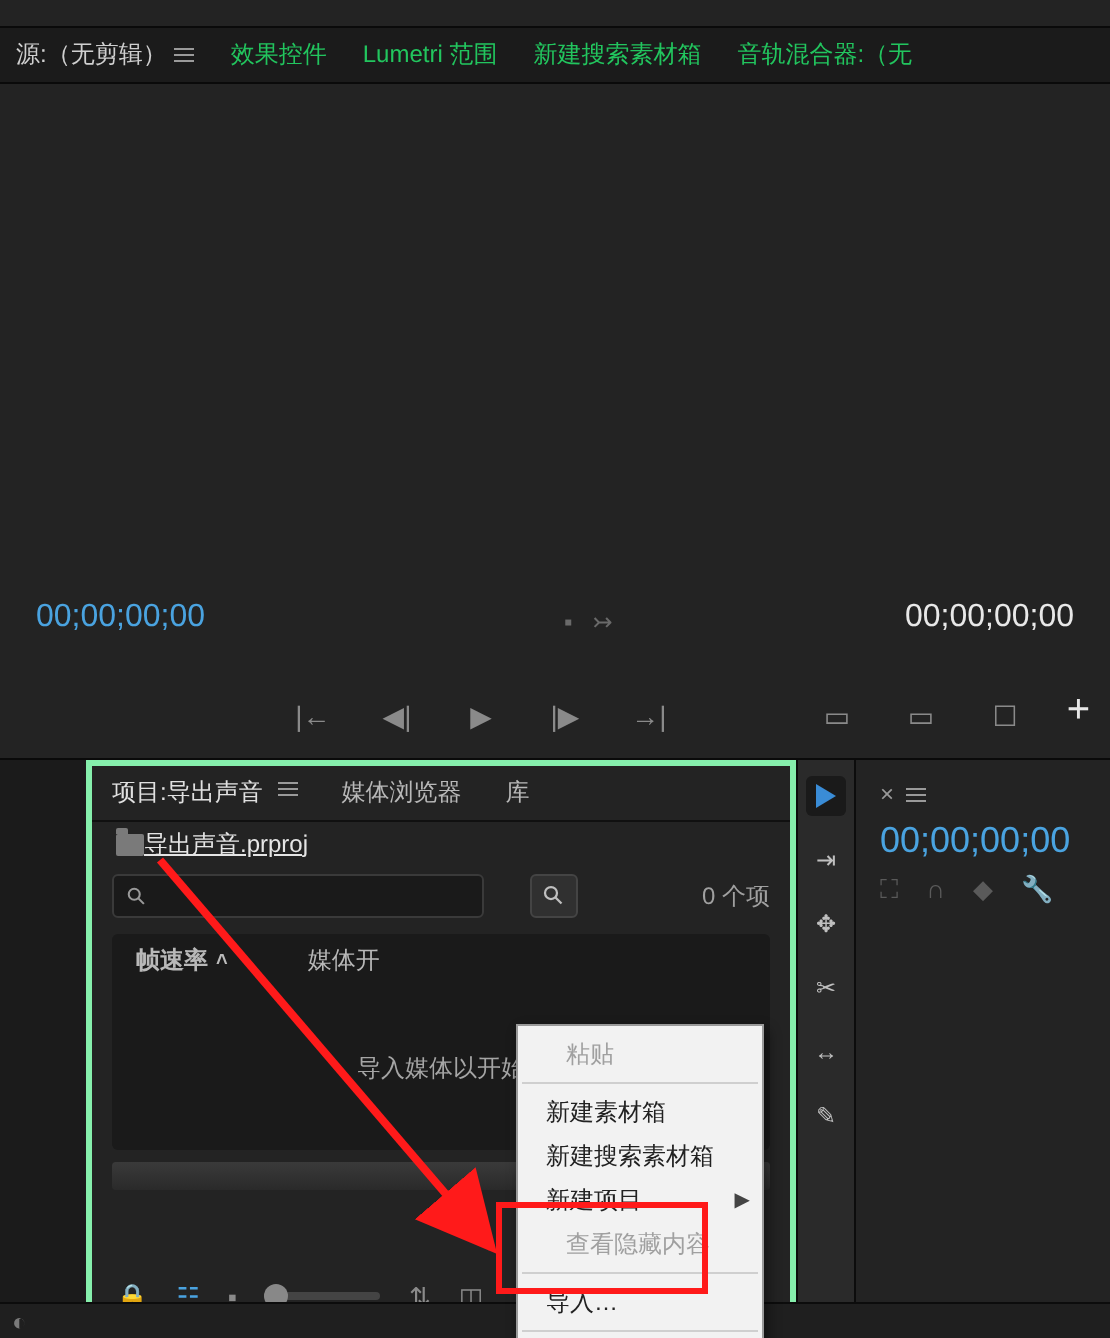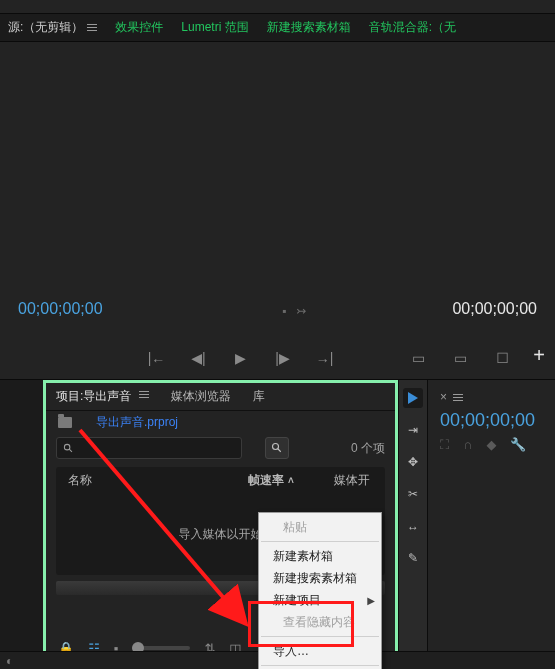--- a/index.html
+++ b/index.html
@@ -18,21 +18,21 @@
 .transport .ico { width:18px; text-align:center; color:#8a8a8a; font-size:14px; cursor:pointer; }
 .transport .sp { flex:0 0 28px; }
 .plus { position:absolute; right:10px; bottom:12px; color:#e6e6e6; font-size:20px; cursor:pointer; }
 .marker { position:absolute; left:108px; bottom:13px; color:#7a7a7a; font-size:14px; }
 .brack-l { position:absolute; left:144px; bottom:13px; color:#7a7a7a; }
 .lower { position:absolute; top:380px; left:0; right:0; bottom:0; background:#1b1b1b; display:flex; }
 .project-panel { width:355px; border:3px solid #86efac; background:#232323; display:flex; flex-direction:column;margin-left:43px; }
 .proj-tabs { height:28px; display:flex; align-items:center; gap:22px; padding:0 10px; border-bottom:1px solid #101010; }
 .proj-tabs .ptab { cursor:pointer; }
 .proj-tabs .ptab.active { color:#e0e0e0; }
-.proj-path { height:22px; display:flex; align-items:center; gap:24px; padding:0 12px; color:#3b82f6; }
+.proj-path { height:22px; display:flex; align-items:center; gap:0; padding:0 12px; color:#e5e5e5;text-decoration:underline; }
 .folder-ico { width:14px; height:11px; background:#7a7a7a; border-radius:1px; position:relative; }
 .folder-ico:before { content:""; position:absolute; top:-3px; left:0; width:6px; height:3px; background:#7a7a7a; border-radius:1px 1px 0 0; }
 .search-row { height:30px; display:flex; align-items:center; padding:0 10px; gap:23px; }
 .search-box { flex:0 0 186px; height:22px; background:#1a1a1a; border:1px solid #3a3a3a; border-radius:3px; display:flex; align-items:center; padding:0 6px; color:#9a9a9a; }
 .search-box svg { width:11px; height:11px; }
 .search-btn { width:24px; height:22px; background:#303030; border:1px solid #444; border-radius:3px; display:flex; align-items:center; justify-content:center; cursor:pointer; }
 .item-count { margin-left:auto; color:#a0a0a0; }
 .bin-header { height:26px; margin:4px 10px 0; background:#1a1a1a; display:flex; align-items:center; padding:0 12px; gap:40px; border-radius:3px 3px 0 0; }
 .bin-header .col-name { flex:0 0 140px; }
 .bin-header .col-fps { display:flex; align-items:center; gap:4px;font-weight:bold; }
@@ -132,21 +132,20 @@
       </div>
       <div class="search-btn">
         <svg width="12" height="12" viewBox="0 0 16 16">
             <circle cx="6" cy="6" r="4" fill="none" stroke="#bfbfbf" stroke-width="1.5"></circle>
             <line x1="9" y1="9" x2="13" y2="13" stroke="#bfbfbf" stroke-width="1.5"></line>
           </svg>
       </div>
       <div class="item-count">0 个项</div>
     </div>
     <div class="bin-header">
-      <div class="col-name">名称</div>
       <div class="col-fps">
         <span>帧速率</span>
         <span class="chev">˄</span>
       </div>
       <div>媒体开</div>
     </div>
     <div class="bin-body">
       <span>导入媒体以开始</span>
     </div>
     <div class="scrub-bar"></div>

